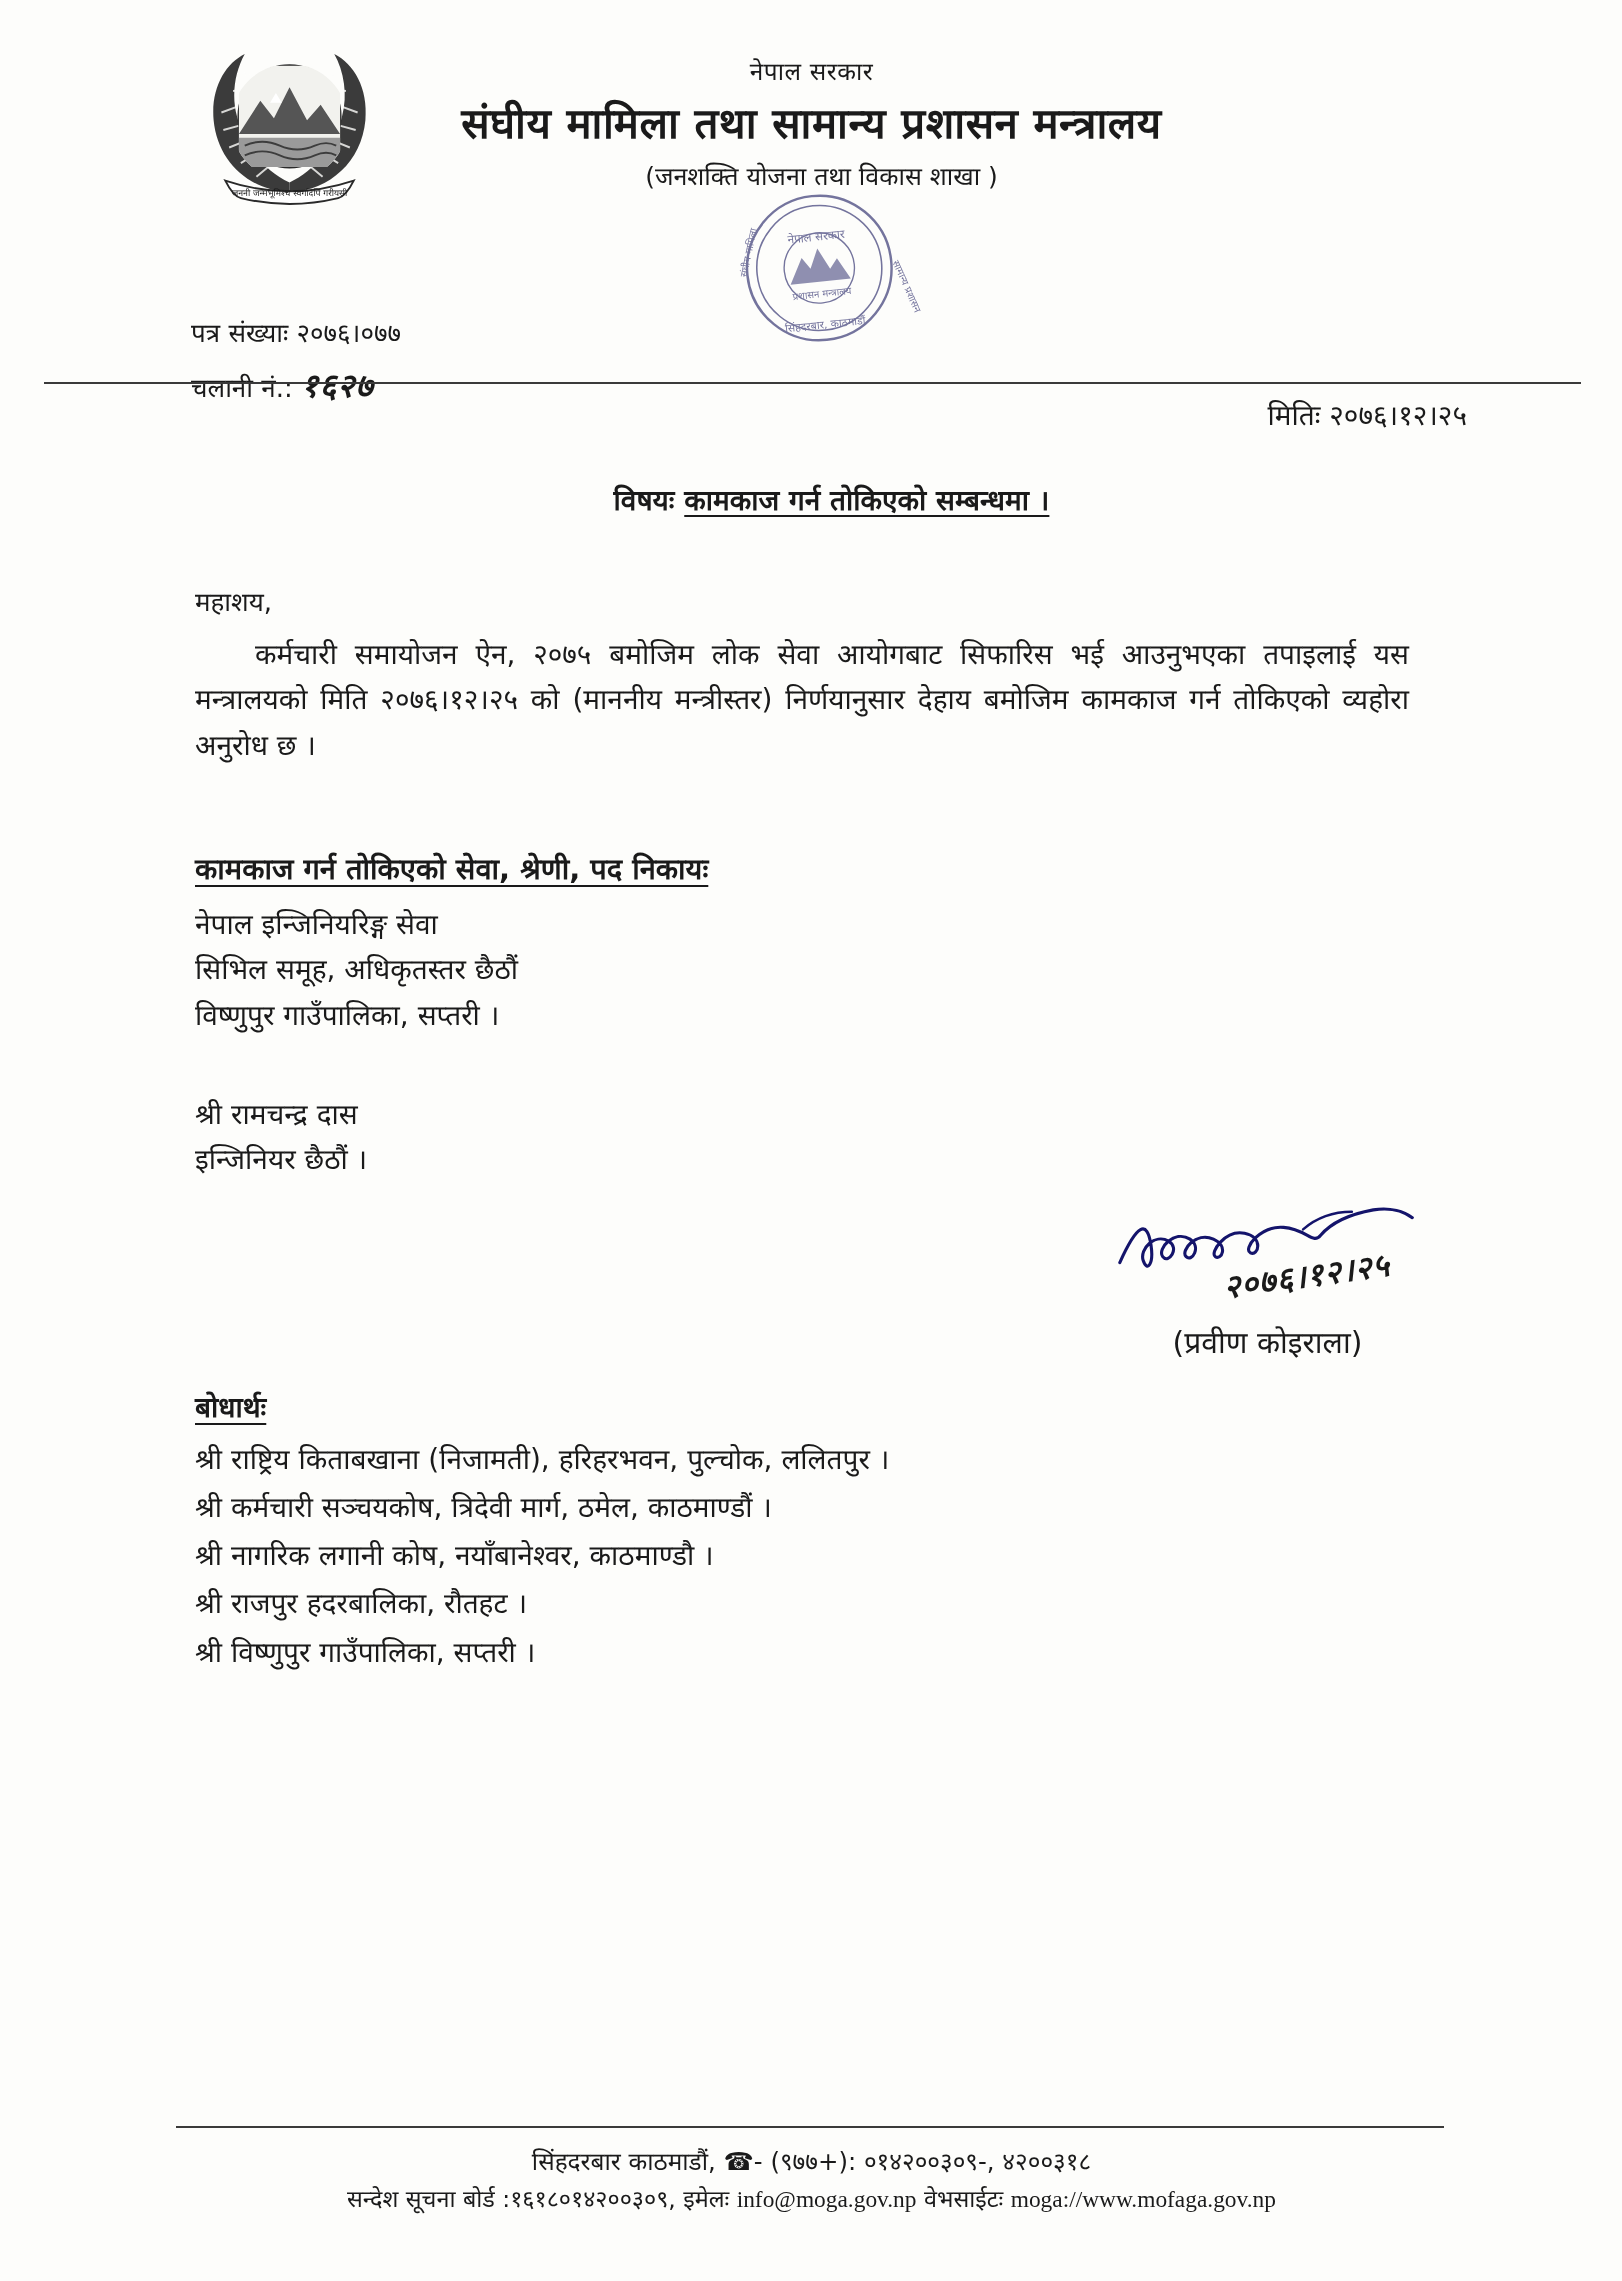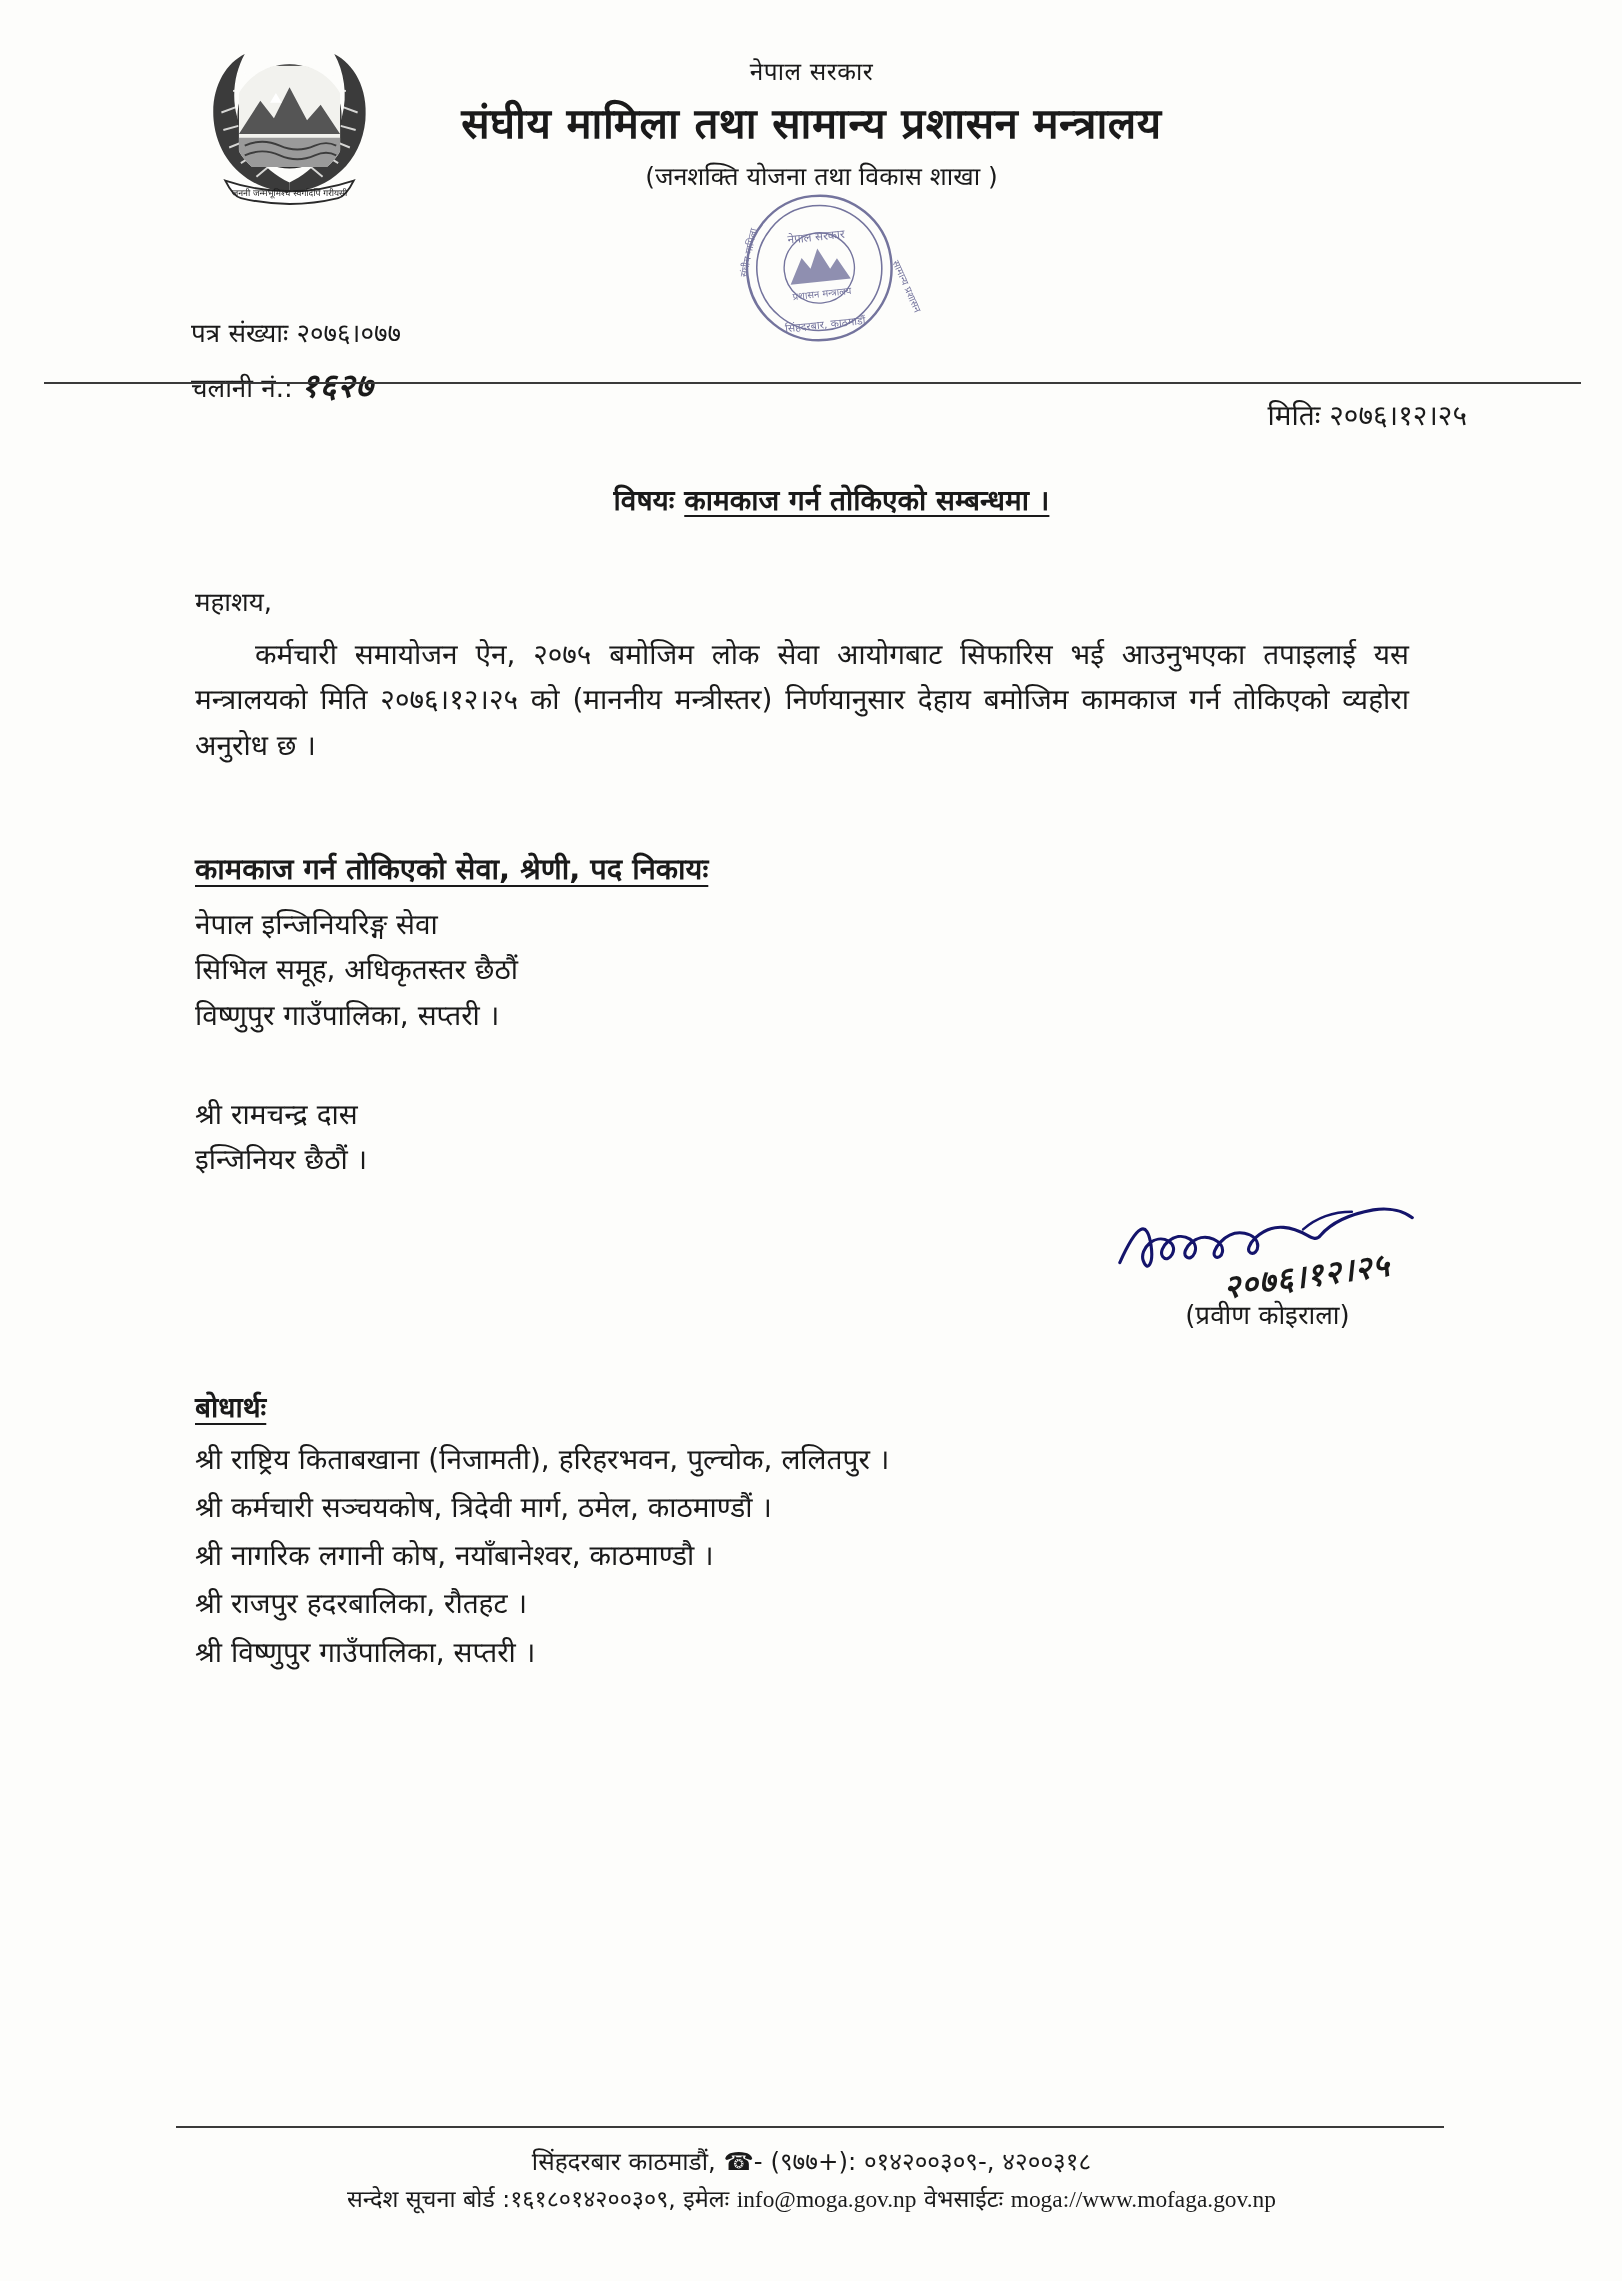--- a/index.html
+++ b/index.html
@@ -171,21 +171,22 @@
     font-family: "DejaVu Serif", serif;
     font-style: italic;
     font-weight: bold;
     font-size: 32px;
     transform: rotate(-8deg);
     margin-top: -35px;
     margin-left: 78px;
     letter-spacing: 1px;
   }
   .sig-name {
-    font-size: 26px;
+    font-size: 30px;
+    margin-top: 25px;
   }
   .sig-post {
     font-size: 27px;
     margin-top: 5.9px;
   }
 
   
   .cc-title {
     position: absolute;
     left: 195px;

